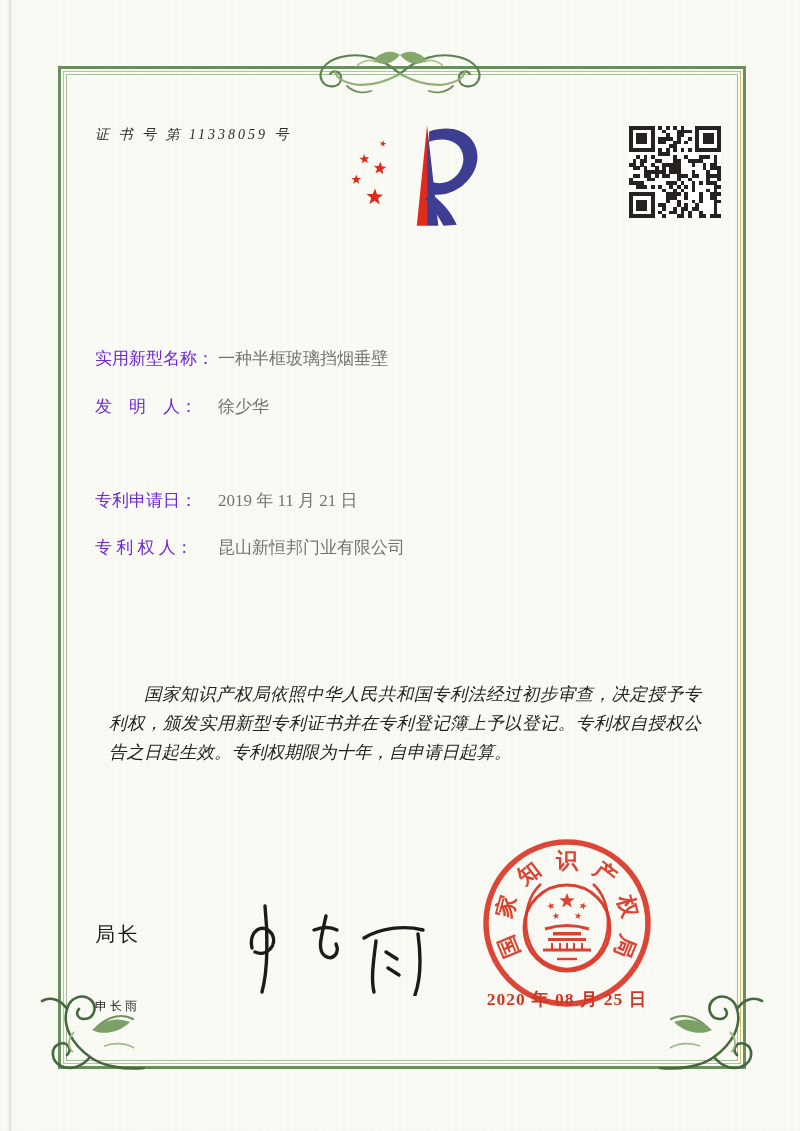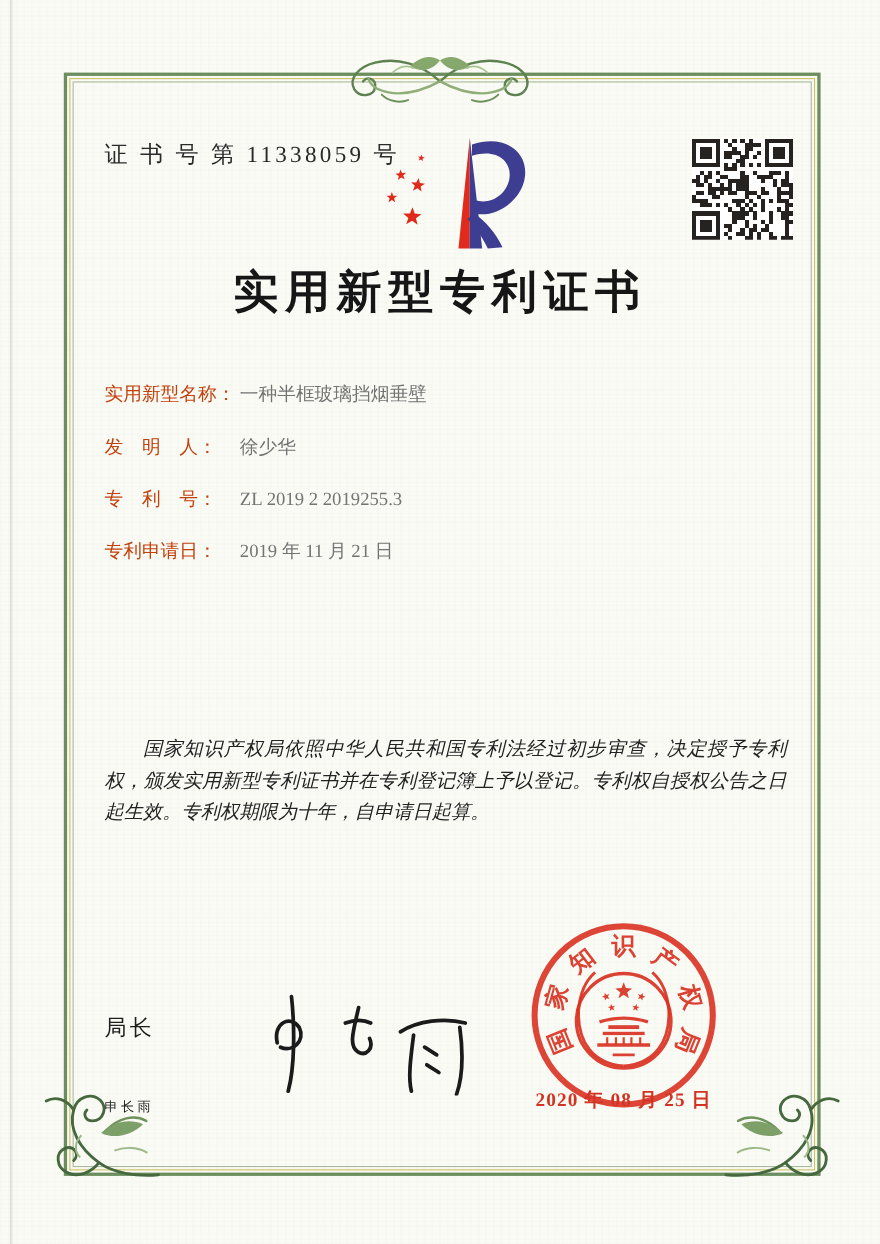--- a/index.html
+++ b/index.html
@@ -16,38 +16,38 @@
   
   .frame-outer { position:absolute; left:58px; top:66px; width:688px; height:1003px;
     border:3px solid #6a8e5e; box-sizing:border-box; }
   .frame-mid { position:absolute; inset:2px; border:1px solid #cdc063; }
   .frame-inner { position:absolute; inset:2px; border:1px solid #a8bb9c; }
   .ornament { position:absolute; pointer-events:none; }
   .orn-bl { left:34px; top:986px; width:112px; height:92px; }
   .orn-br { left:658px; top:986px; width:112px; height:92px; transform:scaleX(-1); }
   .orn-top { left:313px; top:42px; width:174px; height:58px; }
 
-  .cert-no { position:absolute; left:95px; top:126px; font-size:21px; letter-spacing:3px; color:#2a2a2a; }
+  .cert-no { position:absolute; left:95px; top:126px; font-size:14px; letter-spacing:3px; color:#2a2a2a;font-style:italic; }
 
   .logo { position:absolute; left:328px; top:115px; width:155px; height:118px; }
   .qr { position:absolute; left:629px; top:126px; width:92px; height:92px; background:#fff; }
   .qr svg { width:100%; height:100%; shape-rendering:crispEdges; }
 
   .title { position:absolute; left:0; top:238px; width:800px; text-align:center;
     font-size:41px; font-weight:700; letter-spacing:6px; color:#161616; }
 
   .frow { position:absolute; left:95px; width:640px; font-size:17px; color:#242424; white-space:nowrap; }
-  .flabel { display:inline-block; width:123px; color:#c2410c; }
+  .flabel { display:inline-block; width:123px; color:#6d28d9; }
   .fvalue { color:#737373; }
   .grant2 { position:absolute; left:360px; top:0; white-space:nowrap; }
   .grant2 .flabel { width:auto; }
 
   .paras { position:absolute; left:95px; top:666px; width:620px; font-size:17.5px; line-height:29px;
     color:#222; text-align:justify; font-style:italic; }
-  .paras p { margin:0; text-indent:2em; }
+  .paras p { margin:14px; text-indent:2em; }
 
   .sig-title { position:absolute; left:95px; top:921px; font-size:20px; letter-spacing:3px; color:#1d1d1d; }
   .sig-name  { position:absolute; left:95px; top:966px; font-size:12px; letter-spacing:3px; color:#1d1d1d;margin-top:32px; }
   .sig-hand { position:absolute; left:218px; top:896px; width:228px; height:100px; }
 
   .seal { position:absolute; left:477px; top:833px; width:180px; height:180px; }
   .seal-date { position:absolute; left:477px; top:987px; width:180px; text-align:center;
     font-size:17.5px; font-weight:600; letter-spacing:1px; color:#d23423; }
 
   .page-indicator { position:absolute; left:0; top:1036px; width:800px; text-align:center;
@@ -423,33 +423,32 @@
         <rect x="14" y="24" width="1.02" height="1.02" fill="#262220"></rect>
         <rect x="16" y="24" width="1.02" height="1.02" fill="#262220"></rect>
         <rect x="19" y="24" width="1.02" height="1.02" fill="#262220"></rect>
         <rect x="20" y="24" width="1.02" height="1.02" fill="#262220"></rect>
         <rect x="22" y="24" width="1.02" height="1.02" fill="#262220"></rect>
         <rect x="23" y="24" width="1.02" height="1.02" fill="#262220"></rect>
         <rect x="24" y="24" width="1.02" height="1.02" fill="#262220"></rect>
       </svg>
   </div>
 
-  <div class="title">实用新型专利证书</div>
 
   <div class="frow" style="top:347px">
     <span class="flabel">实用新型名称：</span><span class="fvalue">一种半框玻璃挡烟垂壁</span>
   </div>
   <div class="frow" style="top:395px">
     <span class="flabel">发　明　人：</span><span class="fvalue">徐少华</span>
   </div>
-  <div class="frow" style="top:442px">
-    <span class="flabel">专　利　号：</span><span class="fvalue">ZL 2019 2 2019255.3</span>
-  </div>
   <div class="frow" style="top:489px">
     <span class="flabel">专利申请日：</span><span class="fvalue">2019 年 11 月 21 日</span>
+  </div>
+  <div class="frow" style="top:536px">
+    <span class="flabel">专 利 权 人：</span><span class="fvalue">昆山新恒邦门业有限公司</span>
   </div>
 
   <div class="paras">
     <p>国家知识产权局依照中华人民共和国专利法经过初步审查，决定授予专利权，颁发实用新型专利证书并在专利登记簿上予以登记。专利权自授权公告之日起生效。专利权期限为十年，自申请日起算。</p>
   </div>
 
   <div class="sig-title">局长</div>
   <div class="sig-name">申长雨</div>
   <div class="sig-hand">
     <svg viewBox="0 0 228 100" width="228" height="100" fill="none" stroke="#1b1b1b" stroke-width="3.4" stroke-linecap="round">

